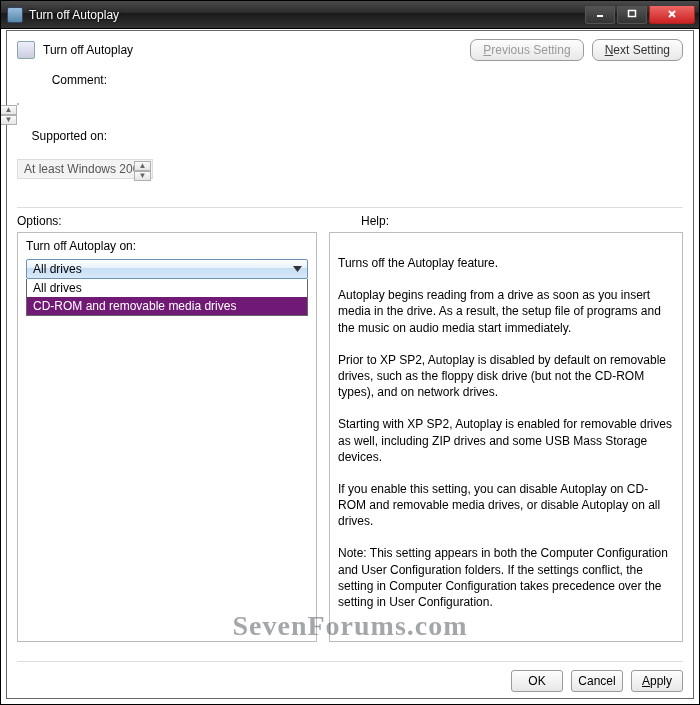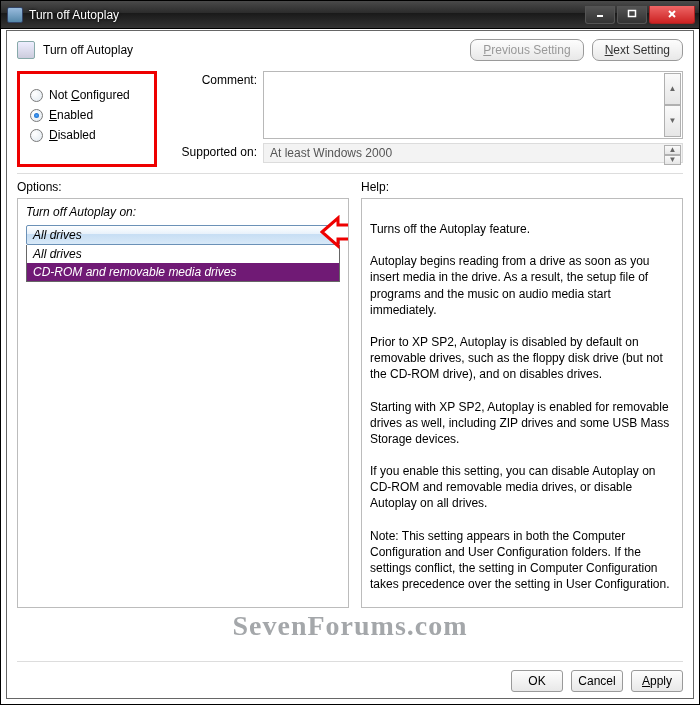--- a/index.html
+++ b/index.html
@@ -99,21 +99,21 @@
     position: relative;
   }
   .radio.checked::after {
     content:""; position:absolute; top:3px; left:3px;
     width:5px; height:5px; border-radius:50%;
     background: radial-gradient(#4aa3ff,#0a5bb8);
   }
   .radio-row .u { text-decoration: underline; }
 
   .right-top { flex:1; }
-  .lbl-row { display:flex; gap:6px; margin-bottom:4px; align-items:flex-start;}
+  .lbl-row { display:flex; gap:16px; margin-bottom:22px; align-items:flex-start;flex-direction:column;}
   .lbl-row > .lbl { width: 90px; text-align: right; color:#000; padding-top:2px;}
   .comment-box {
     flex: 1; height: 68px;
     border: 1px solid #b8b8b8;
     background: #fff;
     position: relative;
   }
   .supported-box {
     flex:1; height:20px;
     border:1px solid #dcdcdc;
@@ -143,21 +143,21 @@
   .mid-labels .right { flex:1; }
 
   
   .panes { display:flex; gap:12px; height: 410px; }
   .pane {
     border:1px solid #bcbcbc;
     padding:6px 8px;
     position:relative;
     overflow:hidden;
   }
-  .pane.left { width:332px;font-style:italic; }
+  .pane.left { width:300px; }
   .pane.right { flex:1; font-size:12px; line-height:1.35; }
 
   .opt-label { margin-bottom:6px; }
   .combo {
     position:relative;
     height:20px;
     border:1px solid #6b91b7;
     background: linear-gradient(to bottom,#fff 0%, #e7f1fb 45%, #c7def4 46%, #d8e9f8 100%);
     font-size:12px;
     padding:2px 20px 2px 6px;
@@ -244,34 +244,20 @@
 <div class="client">
 
   <div class="hdr">
     <div class="small-icon"></div>
     <div class="name">Turn off Autoplay</div>
     <button class="btn disabled"><u>P</u><span></span>revious Setting</button>
     <button class="btn"><u>N</u>ext Setting</button>
   </div>
 
   <div class="top-area">
-    <div class="radio-box">
-      <div class="radio-row">
-        <span class="radio"></span>
-        <span>Not <span class="u">C</span>onfigured</span>
-      </div>
-      <div class="radio-row">
-        <span class="radio checked"></span>
-        <span><span class="u">E</span>nabled</span>
-      </div>
-      <div class="radio-row">
-        <span class="radio"></span>
-        <span><span class="u">D</span>isabled</span>
-      </div>
-    </div>
     <div class="right-top">
       <div class="lbl-row">
         <div class="lbl">Comment:</div>
         <div class="comment-box">
           <div class="spin">
             <div>▲</div>
             <div>▼</div>
           </div>
         </div>
       </div>
@@ -312,21 +298,21 @@
       </div>
 
       <svg class="red-arrow" width="40" height="34">
         <polygon points="2,17 18,3 18,10 38,10 38,24 18,24 18,31" fill="#fff" stroke="#e00" stroke-width="3" stroke-linejoin="miter"></polygon>
       </svg>
     </div>
 
     <div class="pane right help-body">
       <p>Turns off the Autoplay feature.</p>
       <p>Autoplay begins reading from a drive as soon as you insert media in the drive. As a result, the setup file of programs and the music on audio media start immediately.</p>
-      <p>Prior to XP SP2, Autoplay is disabled by default on removable drives, such as the floppy disk drive (but not the CD-ROM drive), and on disables drives.</p>
+      <p>Prior to XP SP2, Autoplay is disabled by default on removable drives, such as the floppy disk drive (but not the CD-ROM types), and on network drives.</p>
       <p>Starting with XP SP2, Autoplay is enabled for removable drives as well, including ZIP drives and some USB Mass Storage devices.</p>
       <p>If you enable this setting, you can disable Autoplay on CD-ROM and removable media drives, or disable Autoplay on all drives.</p>
       <p>Note: This setting appears in both the Computer Configuration and User Configuration folders. If the settings conflict, the setting in Computer Configuration takes precedence over the setting in User Configuration.</p>
     </div>
   </div>
 
   <div class="watermark">SevenForums.com</div>
 
   <div class="footer">
     <button class="btn">OK</button>

